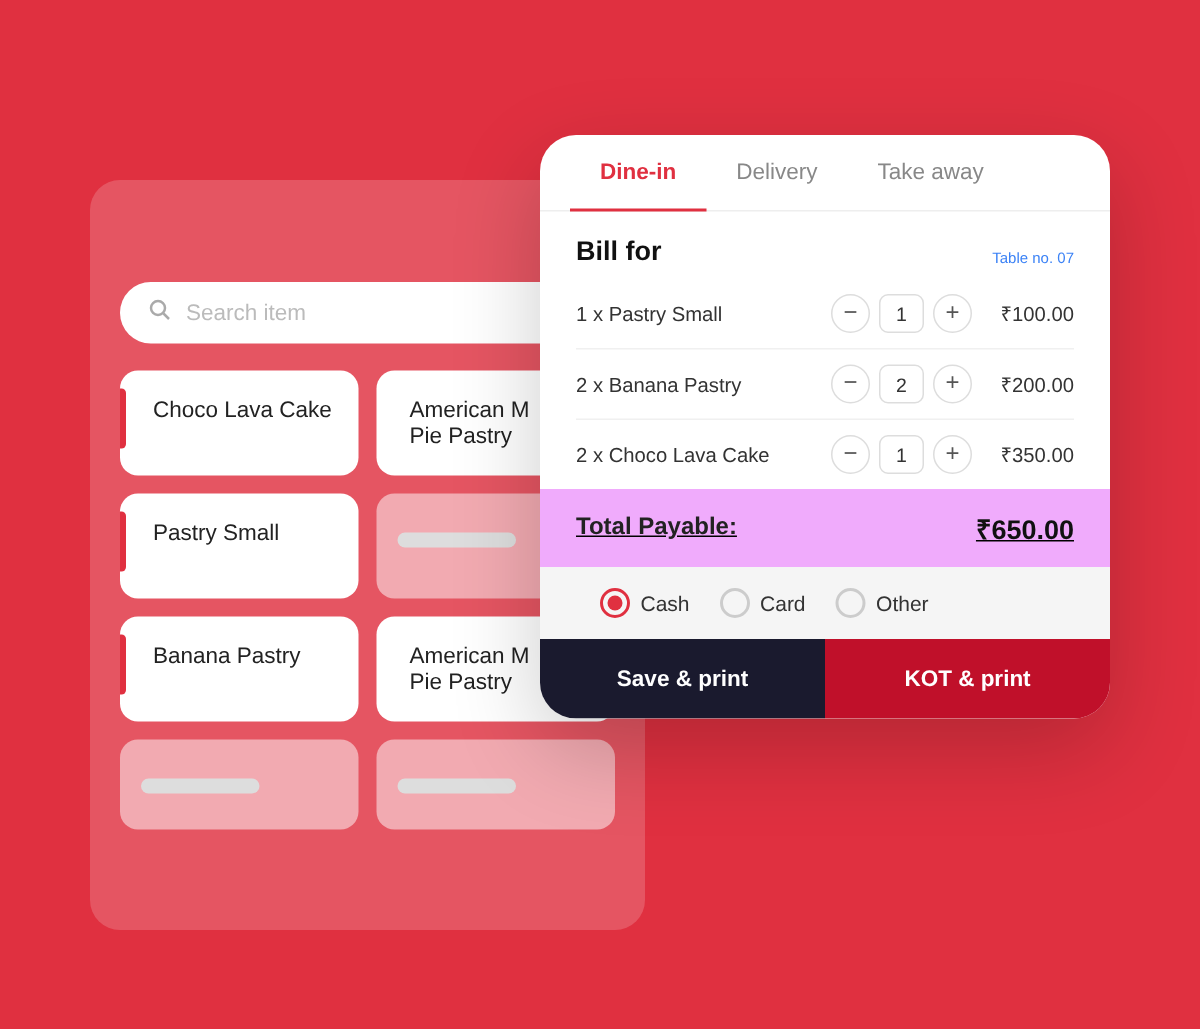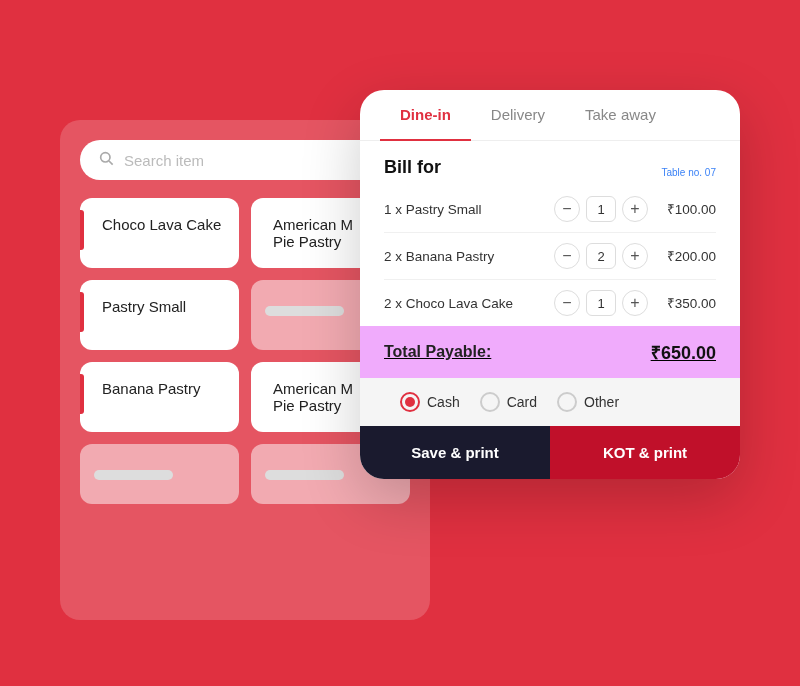--- a/index.html
+++ b/index.html
@@ -28,20 +28,21 @@
     }
 
     .search-bar {
       background: white;
       border-radius: 30px;
       padding: 10px 18px;
       display: flex;
       align-items: center;
       gap: 10px;
       margin-bottom: 18px;
+      margin-top: 48px;
     }
     .search-placeholder {
       color: #bbb;
       font-size: 15px;
     }
 
     .menu-grid {
       display: grid;
       grid-template-columns: 1fr 1fr;
       gap: 12px;

